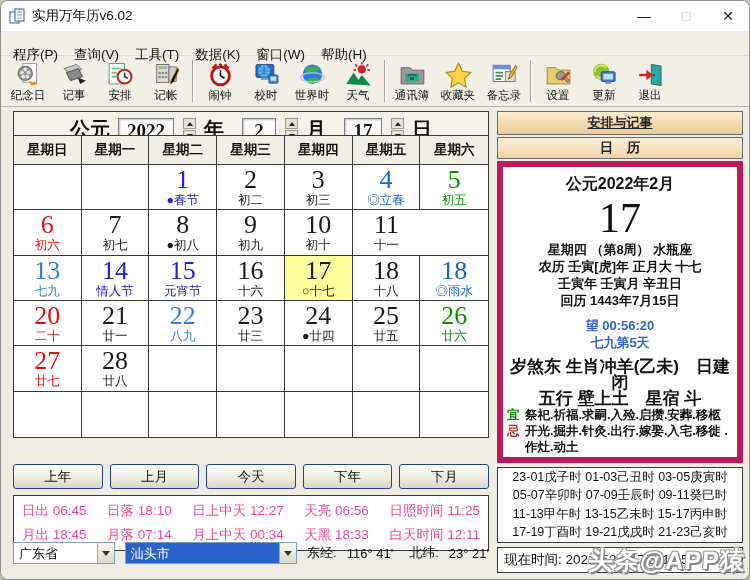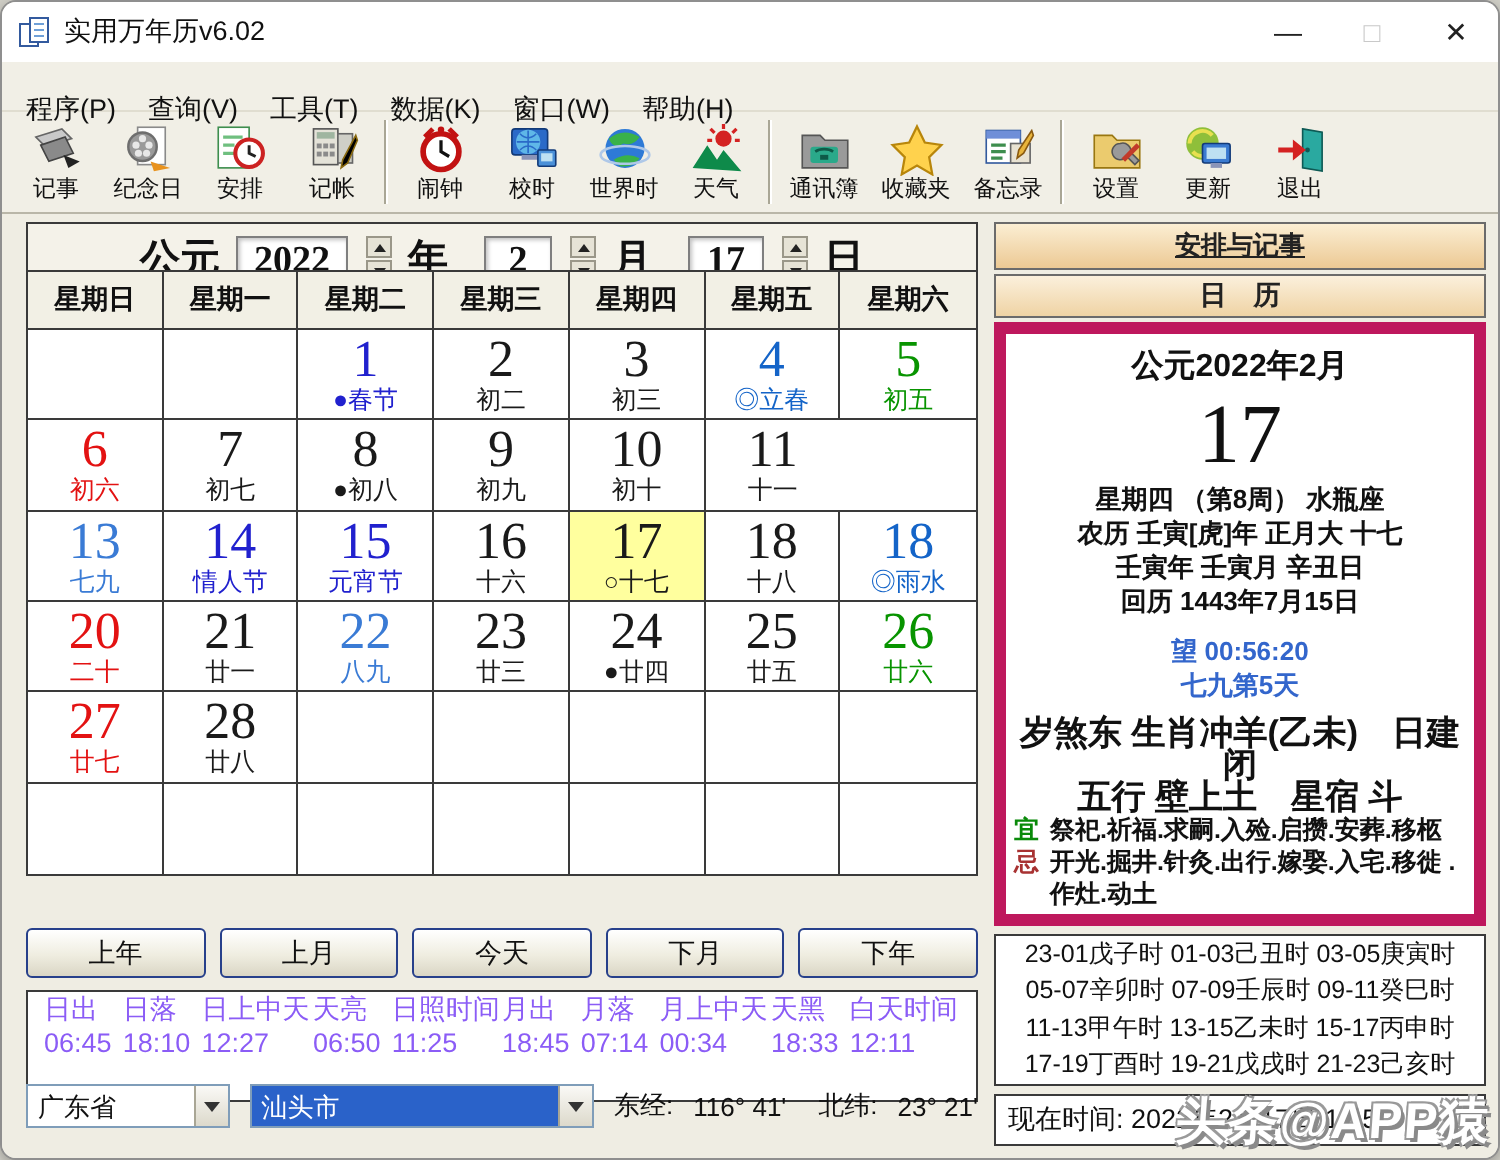--- a/index.html
+++ b/index.html
@@ -56,22 +56,22 @@
   .s-green .cal-day,.s-green .cal-lunar,.h-green{color:#089400;}
   .s-festival .cal-day,.s-festival .cal-lunar{color:#2121CE;}
   .s-term .cal-day,.s-term .cal-lunar{color:#1464C8;}
   .s-nine .cal-day,.s-nine .cal-lunar{color:#3A7BD5;text-align:center;}
   .selected{background:#FFFF9E;}
   
   .nav-row{position:absolute;left:12px;top:357px;width:476px;height:25px;display:flex;gap:7px;}
   .nav-btn{flex:1;border:1px solid #27408B;border-radius:3px;font-size:13.5px;color:#111;
            background:linear-gradient(#FFFFFF,#EFEDE0 55%,#DAD6C5);display:flex;align-items:center;justify-content:center;}
   
-  .sun-box{position:absolute;left:12px;top:388px;width:476px;height:56px;display:flex;
-           justify-content:space-evenly;padding:0 8px;font-size:13.5px;color:#8b5cf6;}
+  .sun-box{position:absolute;left:12px;top:388px;width:476px;height:56px;display:flex;flex-direction:column;
+           justify-content:space-evenly;padding:0 8px;font-size:13.5px;color:#ec4899;}
   .sun-row{display:flex;justify-content:space-between;}
   
   .loc-row{position:absolute;left:12px;top:434px;width:476px;height:24px;display:flex;align-items:center;gap:10px;
            font-size:13px;color:#111;}
   .dd{height:22px;display:flex;border:1px solid #7F9DB9;background:#fff;align-items:stretch;}
   .dd-val{padding:2px 5px;font-size:13px;flex:1;white-space:nowrap;overflow:hidden;}
   .dd.hl .dd-val{background:#2A62C9;color:#fff;}
   .dd-btn{width:17px;background:linear-gradient(#FAF9F6,#DCD9CB);border-left:1px solid #A9A695;
           display:flex;align-items:center;justify-content:center;}
   .dd-tri{width:0;height:0;border-left:4px solid transparent;border-right:4px solid transparent;border-top:5px solid #333;}
@@ -131,44 +131,44 @@
       <span class="menu-item">工具(T)</span>
       <span class="menu-item">数据(K)</span>
       <span class="menu-item">窗口(W)</span>
       <span class="menu-item">帮助(H)</span>
     </div>
 
   <div class="toolbar" id="toolbar">
       <div class="tb-btn">
         <span class="tb-icon">
           <svg viewBox="0 0 32 32">
-            <path d="M3 8 L19 3 L25 9 L9 14 Z" fill="#C9C9C9" stroke="#666"></path>
-            <path d="M6 13 L21 8 L26 18 L11 23 Z" fill="#8A8A8A" stroke="#444"></path>
-            <path d="M20 19 L30 23 L23 27 Z" fill="#222"></path>
-          </svg>
-        </span>
-        <span class="tb-label">记事</span>
-      </div>
-      <div class="tb-btn">
-        <span class="tb-icon">
-          <svg viewBox="0 0 32 32">
             <rect x="9" y="2" width="17" height="23" fill="#fff" stroke="#8A8A8A"></rect>
             <circle cx="12" cy="14" r="9.5" fill="#6E6E6E"></circle>
             <circle cx="12" cy="14" r="8" fill="#9A9A9A"></circle>
             <g fill="#E8E8E8">
               <circle cx="12" cy="9" r="2.2"></circle>
               <circle cx="8" cy="13" r="2.2"></circle>
               <circle cx="16" cy="13" r="2.2"></circle>
               <circle cx="9.5" cy="18" r="2.2"></circle>
               <circle cx="14.5" cy="18" r="2.2"></circle>
             </g>
             <path d="M17 23 L29 27 L19 29 Z" fill="#E8921E"></path>
           </svg>
         </span>
         <span class="tb-label">纪念日</span>
+      </div>
+      <div class="tb-btn">
+        <span class="tb-icon">
+          <svg viewBox="0 0 32 32">
+            <path d="M3 8 L19 3 L25 9 L9 14 Z" fill="#C9C9C9" stroke="#666"></path>
+            <path d="M6 13 L21 8 L26 18 L11 23 Z" fill="#8A8A8A" stroke="#444"></path>
+            <path d="M20 19 L30 23 L23 27 Z" fill="#222"></path>
+          </svg>
+        </span>
+        <span class="tb-label">记事</span>
       </div>
       <div class="tb-btn">
         <span class="tb-icon">
           <svg viewBox="0 0 32 32">
             <rect x="2" y="2" width="19" height="25" fill="#fff" stroke="#3E8E4E"></rect>
             <g stroke="#6FBF7F" stroke-width="2">
               <line x1="5" y1="8" x2="17" y2="8"></line>
               <line x1="5" y1="13" x2="12" y2="13"></line>
               <line x1="5" y1="18" x2="12" y2="18"></line>
             </g>
@@ -541,30 +541,30 @@
             <div class="cal-day"></div>
             <div class="cal-lunar"></div>
           </div>
         </div>
       </div>
 
     <div class="nav-row" id="navrow">
         <div class="nav-btn">上年</div>
         <div class="nav-btn">上月</div>
         <div class="nav-btn">今天</div>
+        <div class="nav-btn">下年</div>
         <div class="nav-btn">下月</div>
-        <div class="nav-btn">下年</div>
       </div>
 
     <div class="sun-box box" id="sunbox">
         <div class="sun-row">
           <span class="sun-pair">日出 06:45</span>
           <span class="sun-pair">日落 18:10</span>
           <span class="sun-pair">日上中天 12:27</span>
-          <span class="sun-pair">天亮 06:50</span>
+          <span class="sun-pair">天亮 06:56</span>
           <span class="sun-pair">日照时间 11:25</span>
         </div>
         <div class="sun-row">
           <span class="sun-pair">月出 18:45</span>
           <span class="sun-pair">月落 07:14</span>
           <span class="sun-pair">月上中天 00:34</span>
           <span class="sun-pair">天黑 18:33</span>
           <span class="sun-pair">白天时间 12:11</span>
         </div>
       </div>

